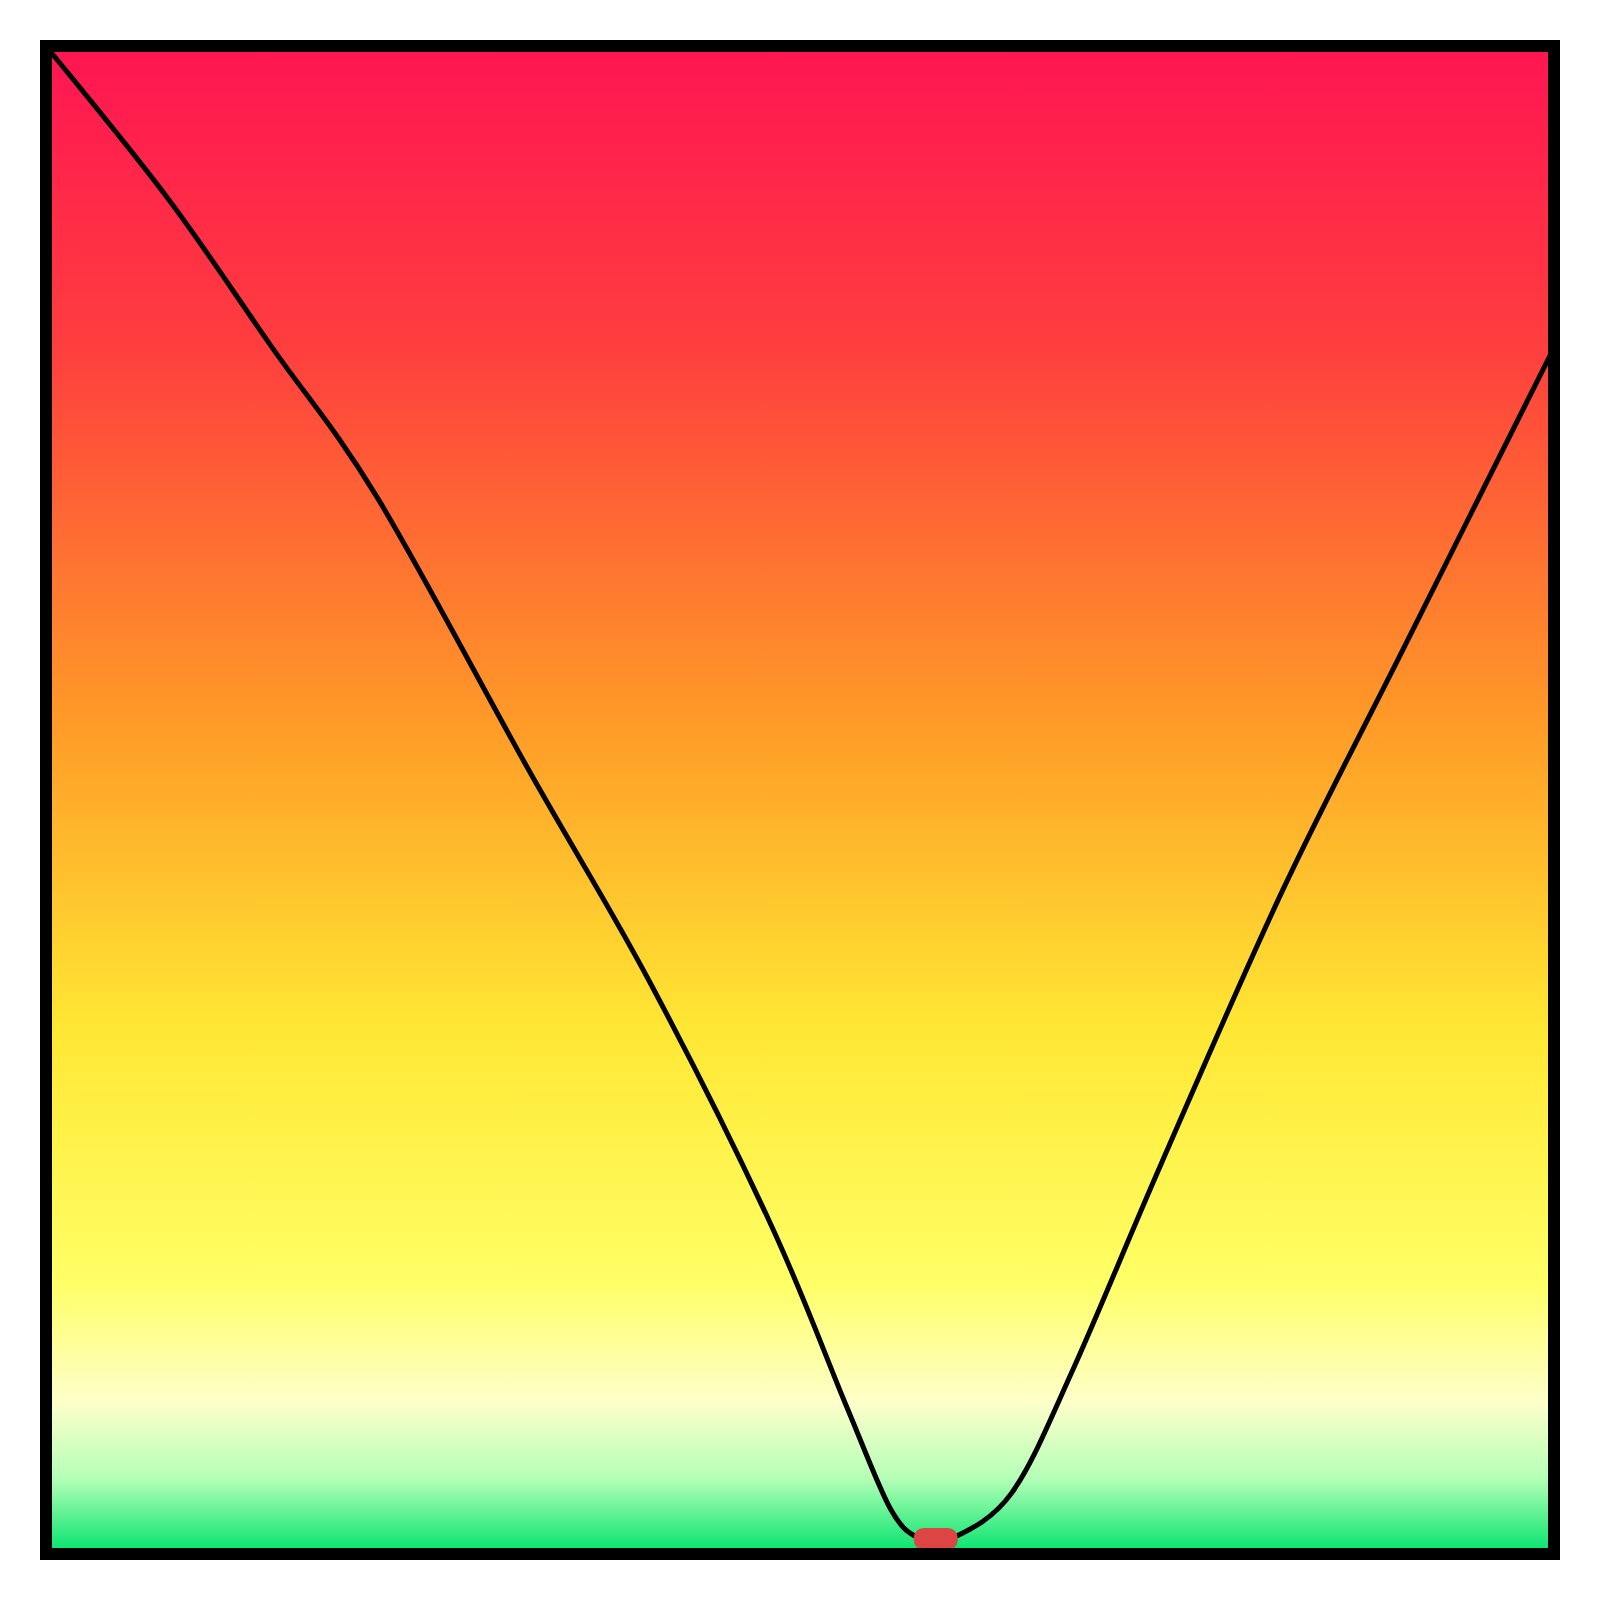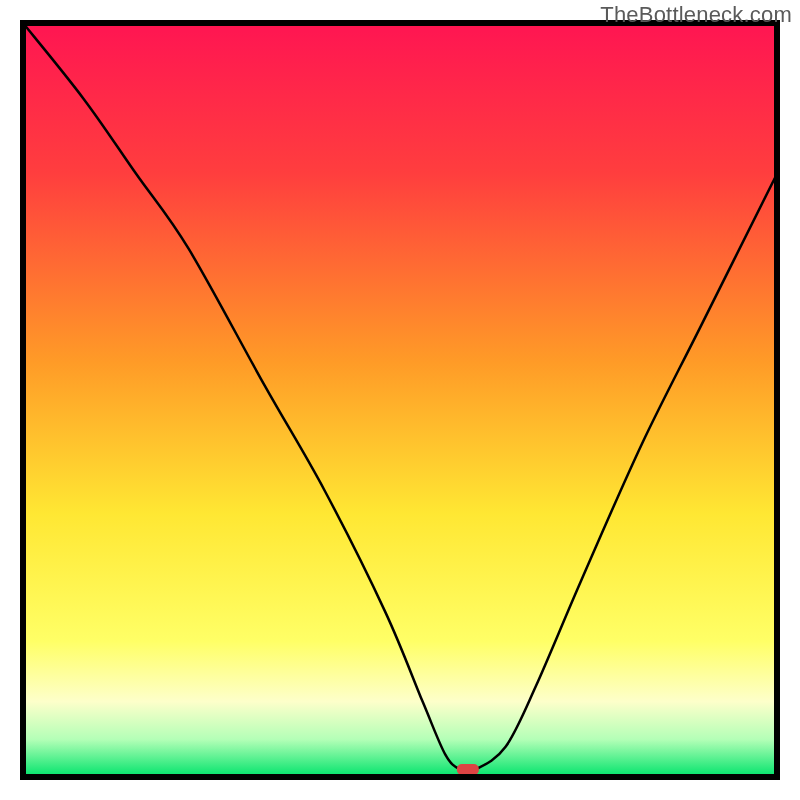--- a/index.html
+++ b/index.html
@@ -30,21 +30,20 @@
     position: absolute;
     left: 0;
     top: 0;
   }
 </style>
 </head>
 <body>
 
 <div class="wrap">
 
-  <div class="watermark">TheBottleneck.com</div>
 
   <svg id="chart-svg" width="800" height="800" viewBox="0 0 800 800">
     <defs>
       <linearGradient id="bg-grad" x1="0" y1="0" x2="0" y2="1">
           <stop offset="0%" stop-color="#ff1552"></stop>
           <stop offset="20%" stop-color="#ff3e3e"></stop>
           <stop offset="45%" stop-color="#ff9b27"></stop>
           <stop offset="65%" stop-color="#ffe733"></stop>
           <stop offset="82%" stop-color="#ffff66"></stop>
           <stop offset="90%" stop-color="#fdffca"></stop>

